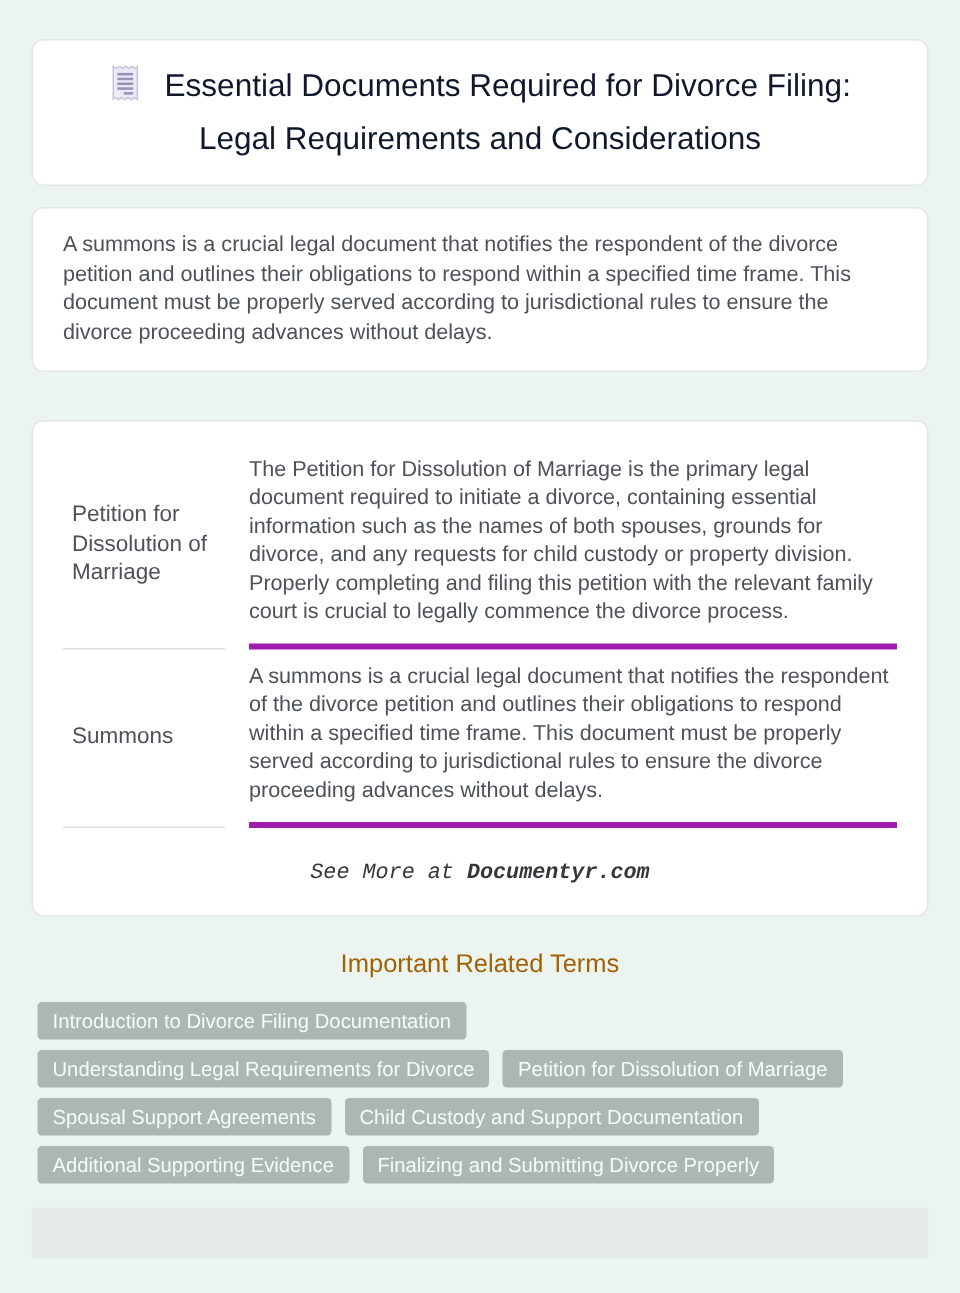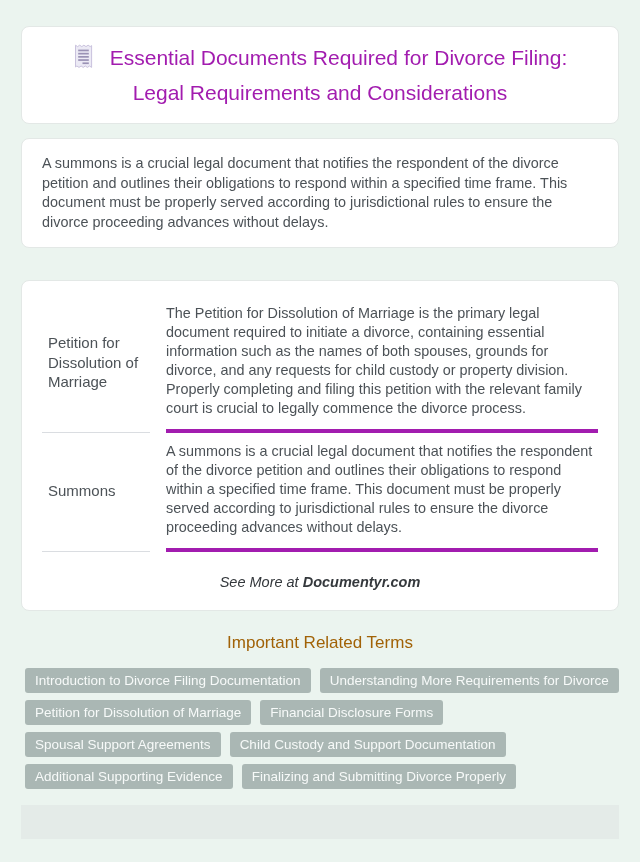--- a/index.html
+++ b/index.html
@@ -24,21 +24,21 @@
   
   .title-card {
     margin-top: 26px;
     padding: 15px 26px;
     text-align: center;
   }
   .page-title {
     font-size: 21px;
     line-height: 31px;
     font-weight: 400;
-    color: #a21caf;
+    color: #0f172a;
     margin: 0;
   }
   .receipt-icon {
     display: inline-block;
     vertical-align: -4px;
     margin-right: 16px;
   }
   
   .summary-card {
     margin-top: 14px;
@@ -75,20 +75,21 @@
     font-size: 14.4px;
     line-height: 19px;
     color: #4c5257;
   }
   .see-more {
     text-align: center;
     font-style: italic;
     font-size: 14.5px;
     color: #34383c;
     margin-top: 22px;
+    font-family: Liberation Mono, monospace;
   }
   .see-more .site-link {
     font-weight: 700;
   }
   
   .related-heading {
     text-align: center;
     font-size: 17px;
     font-weight: 400;
     color: #a16207;
@@ -154,23 +155,22 @@
     <div class="desc-cell">A summons is a crucial legal document that notifies the respondent of the divorce petition and outlines their obligations to respond within a specified time frame. This document must be properly served according to jurisdictional rules to ensure the divorce proceeding advances without delays.</div>
   </div>
 
   <div class="see-more"><span>See More at </span><span class="site-link">Documentyr.com</span></div>
 </div>
 
 <h2 class="related-heading">Important Related Terms</h2>
 
 <div class="tags">
   <span class="tag">Introduction to Divorce Filing Documentation</span>
-  <span class="tag">Understanding More Requirements for Divorce</span>
+  <span class="tag">Understanding Legal Requirements for Divorce</span>
   <span class="tag">Petition for Dissolution of Marriage</span>
-  <span class="tag">Financial Disclosure Forms</span>
   <span class="tag">Spousal Support Agreements</span>
   <span class="tag">Child Custody and Support Documentation</span>
   <span class="tag">Additional Supporting Evidence</span>
   <span class="tag">Finalizing and Submitting Divorce Properly</span>
 </div>
 
 <div class="footer-bar">
   
 </div>
 

